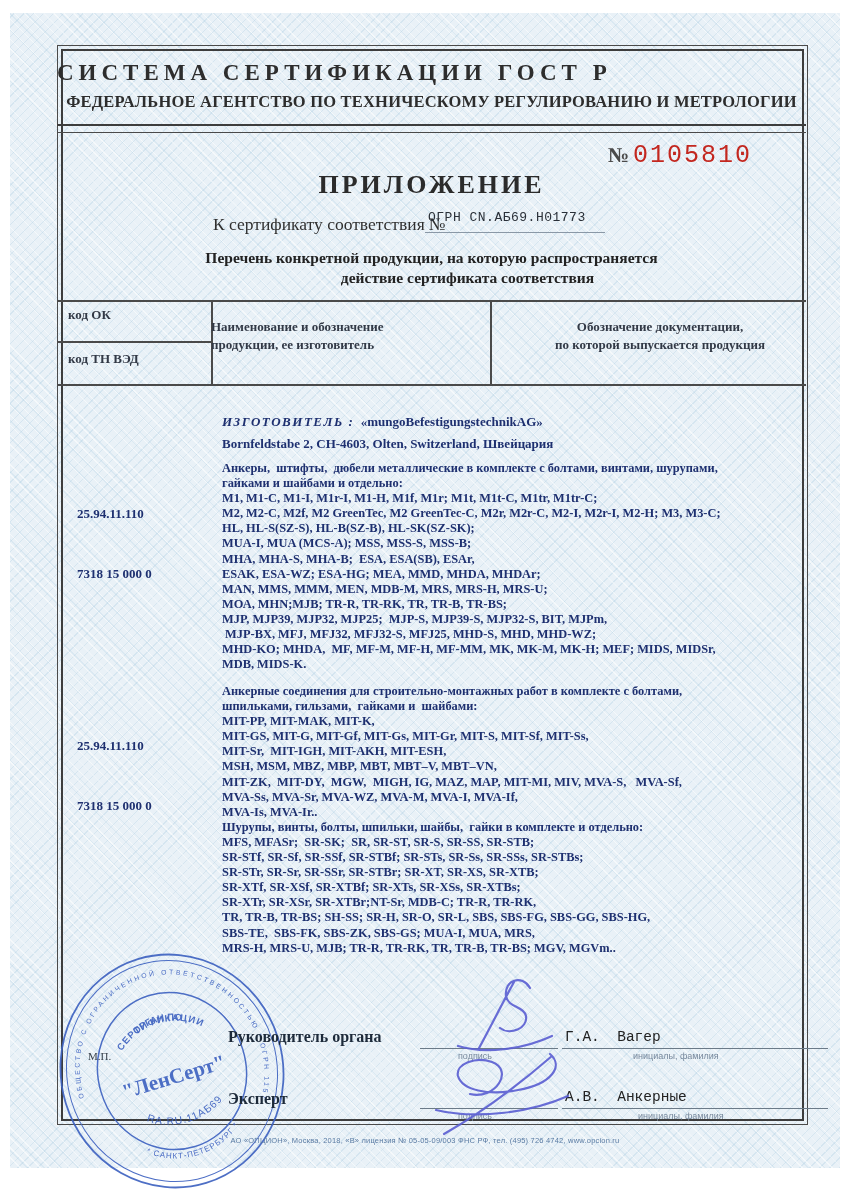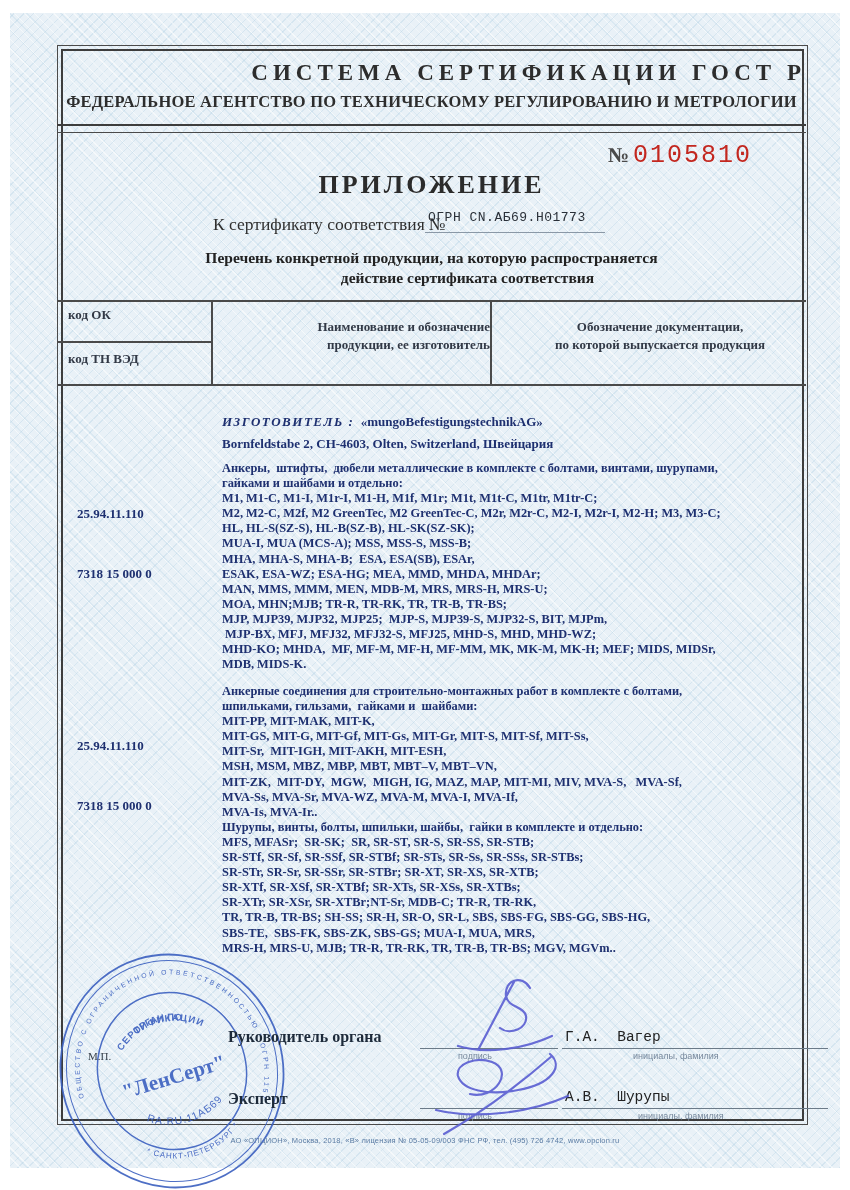--- a/index.html
+++ b/index.html
@@ -13,21 +13,21 @@
            repeating-linear-gradient(45deg, rgba(168,203,224,.22) 0 1px, transparent 1px 12px);}
   .frame{position:absolute;left:57px;top:45px;width:749px;height:1078px;
          border:1.5px solid #4a4a4a;}
   .frame::before{content:"";position:absolute;left:3px;top:3px;right:3px;bottom:3px;
          border:2px solid #3d3d3d;}
   .hsep{position:absolute;left:57px;top:124px;width:749px;height:6px;
         border-top:2px solid #3d3d3d;border-bottom:1px solid #4a4a4a;}
   .hline{position:absolute;background:#4a4a4a;height:1.5px;}
   .vline{position:absolute;background:#4a4a4a;width:1.5px;}
 
-  .h1{position:absolute;left:57px;top:60px;width:749px;text-align:right;
+  .h1{position:absolute;left:57px;top:60px;width:749px;text-align:left;
       font-weight:bold;font-size:23px;letter-spacing:5px;color:#2d2d2d;}
   .h2{position:absolute;left:57px;top:92px;width:749px;text-align:center;
       font-weight:bold;font-size:16.5px;letter-spacing:.2px;color:#2d2d2d;}
 
   .numgroup{position:absolute;left:608px;top:141px;white-space:nowrap;}
   .numsign{font-size:21px;color:#4a4a4a;font-weight:bold;}
   .blanknum{font-family:"Liberation Mono","DejaVu Sans Mono",monospace;
       font-size:25px;color:#c3271f;letter-spacing:2px;}
 
   .apptitle{position:absolute;left:57px;top:170px;width:749px;text-align:center;
@@ -38,21 +38,21 @@
       font-size:13px;color:#2a3038;letter-spacing:.5px;}
   .certline{position:absolute;left:425px;top:232px;width:180px;height:1px;background:#8a98a6;}
   .sub1{position:absolute;left:57px;top:249px;width:749px;text-align:center;
       font-weight:bold;font-size:15.5px;color:#222;}
   .sub2{position:absolute;left:57px;top:269px;width:749px;text-align:center;
       font-weight:bold;font-size:15.5px;color:#222;padding-left:36px;}
 
   .thead{font-weight:bold;font-size:13px;color:#323946;}
   .cell-ok{position:absolute;left:68px;top:307px;}
   .cell-tnved{position:absolute;left:68px;top:351px;}
-  .cell-name{position:absolute;left:211px;top:318px;width:279px;text-align:right;line-height:18px;}
+  .cell-name{position:absolute;left:211px;top:318px;width:279px;text-align:left;line-height:18px;}
   .cell-docs{position:absolute;left:490px;top:318px;width:316px;text-align:center;line-height:18px;padding-left:12px;}
 
   .navy{color:#1e3070;}
   .mfr{position:absolute;left:222px;top:411px;font-size:13px;font-weight:bold;line-height:22px;}
   .mfr .lbl{letter-spacing:1.5px;font-style:italic;}
   .codes{position:absolute;left:77px;font-size:13px;font-weight:bold;line-height:20px;white-space:pre;}
   .codes1{top:464px;}
   .codes2{top:696px;}
   .plist{position:absolute;left:222px;width:575px;font-size:12.4px;font-weight:bold;
          line-height:15.1px;white-space:pre;}
@@ -161,21 +161,21 @@
   <div class="siglabel" style="top:1028px;">Руководитель органа</div>
   <div class="sigline" style="left:420px;top:1048px;width:138px;"></div>
   <div class="sigcap" style="left:458px;top:1051px;">подпись</div>
   <div class="signame" style="top:1029px;">Г.А.  Вагер</div>
   <div class="sigline" style="left:562px;top:1048px;width:266px;"></div>
   <div class="sigcap" style="left:633px;top:1051px;">инициалы, фамилия</div>
 
   <div class="siglabel" style="top:1090px;">Эксперт</div>
   <div class="sigline" style="left:420px;top:1108px;width:138px;"></div>
   <div class="sigcap" style="left:458px;top:1111px;">подпись</div>
-  <div class="signame" style="top:1089px;">А.В.  Шурупы</div>
+  <div class="signame" style="top:1089px;">А.В.  Анкерные</div>
   <div class="sigline" style="left:562px;top:1108px;width:266px;"></div>
   <div class="sigcap" style="left:638px;top:1111px;">инициалы, фамилия</div>
 
   <svg class="sigsvg" viewBox="0 0 225 195">
     <g fill="none" stroke="#5a5ed2" stroke-width="2.2" stroke-linecap="round" opacity="0.9">
       <path d="M 130,30 C 122,16 104,22 106,38 C 108,50 124,48 126,58 C 128,70 110,78 100,70 M 114,24 C 102,46 90,70 78,92 M 58,88 C 84,96 122,92 152,78"></path>
       <path d="M 150,96 C 164,108 152,126 118,132 C 88,138 62,132 58,118 C 55,106 76,98 92,104 C 114,112 96,142 70,136 M 152,98 C 122,124 86,152 44,176 M 36,152 C 78,162 132,154 168,138"></path>
     </g>
   </svg>
 

